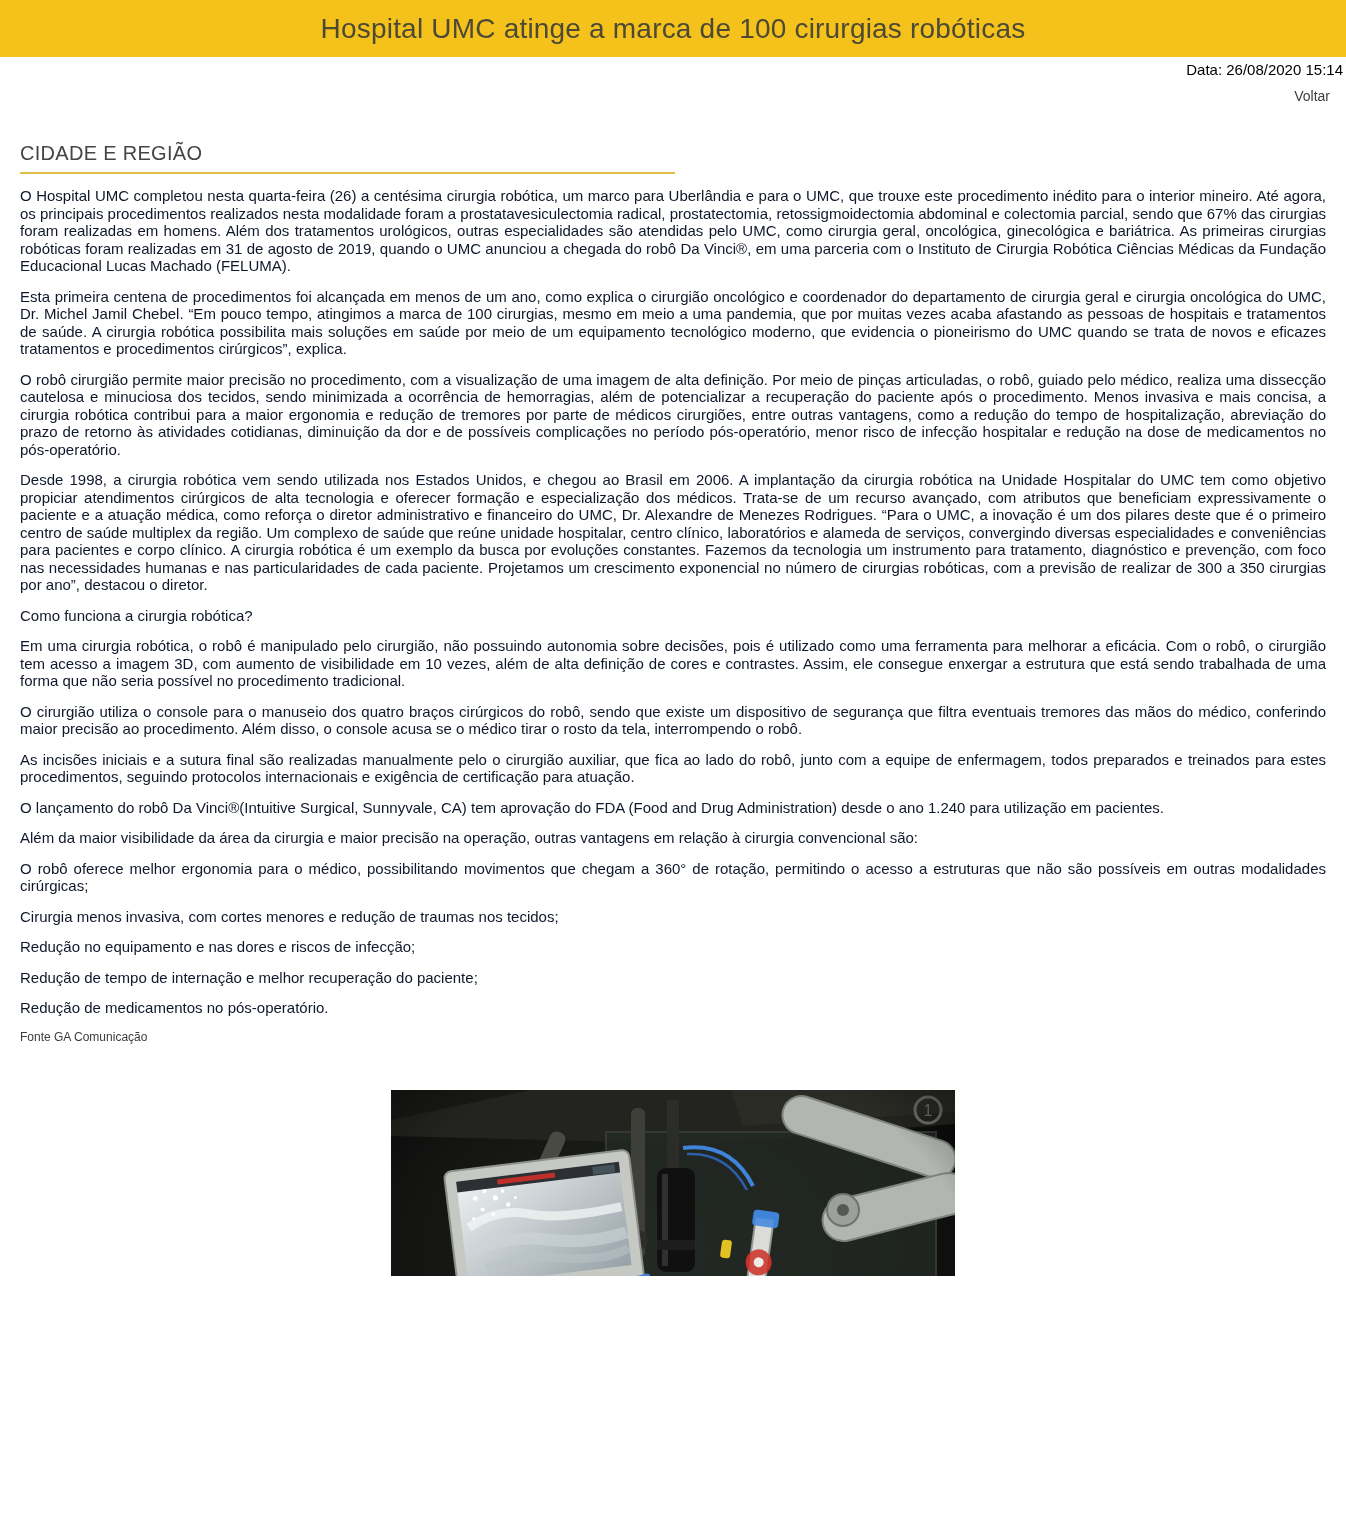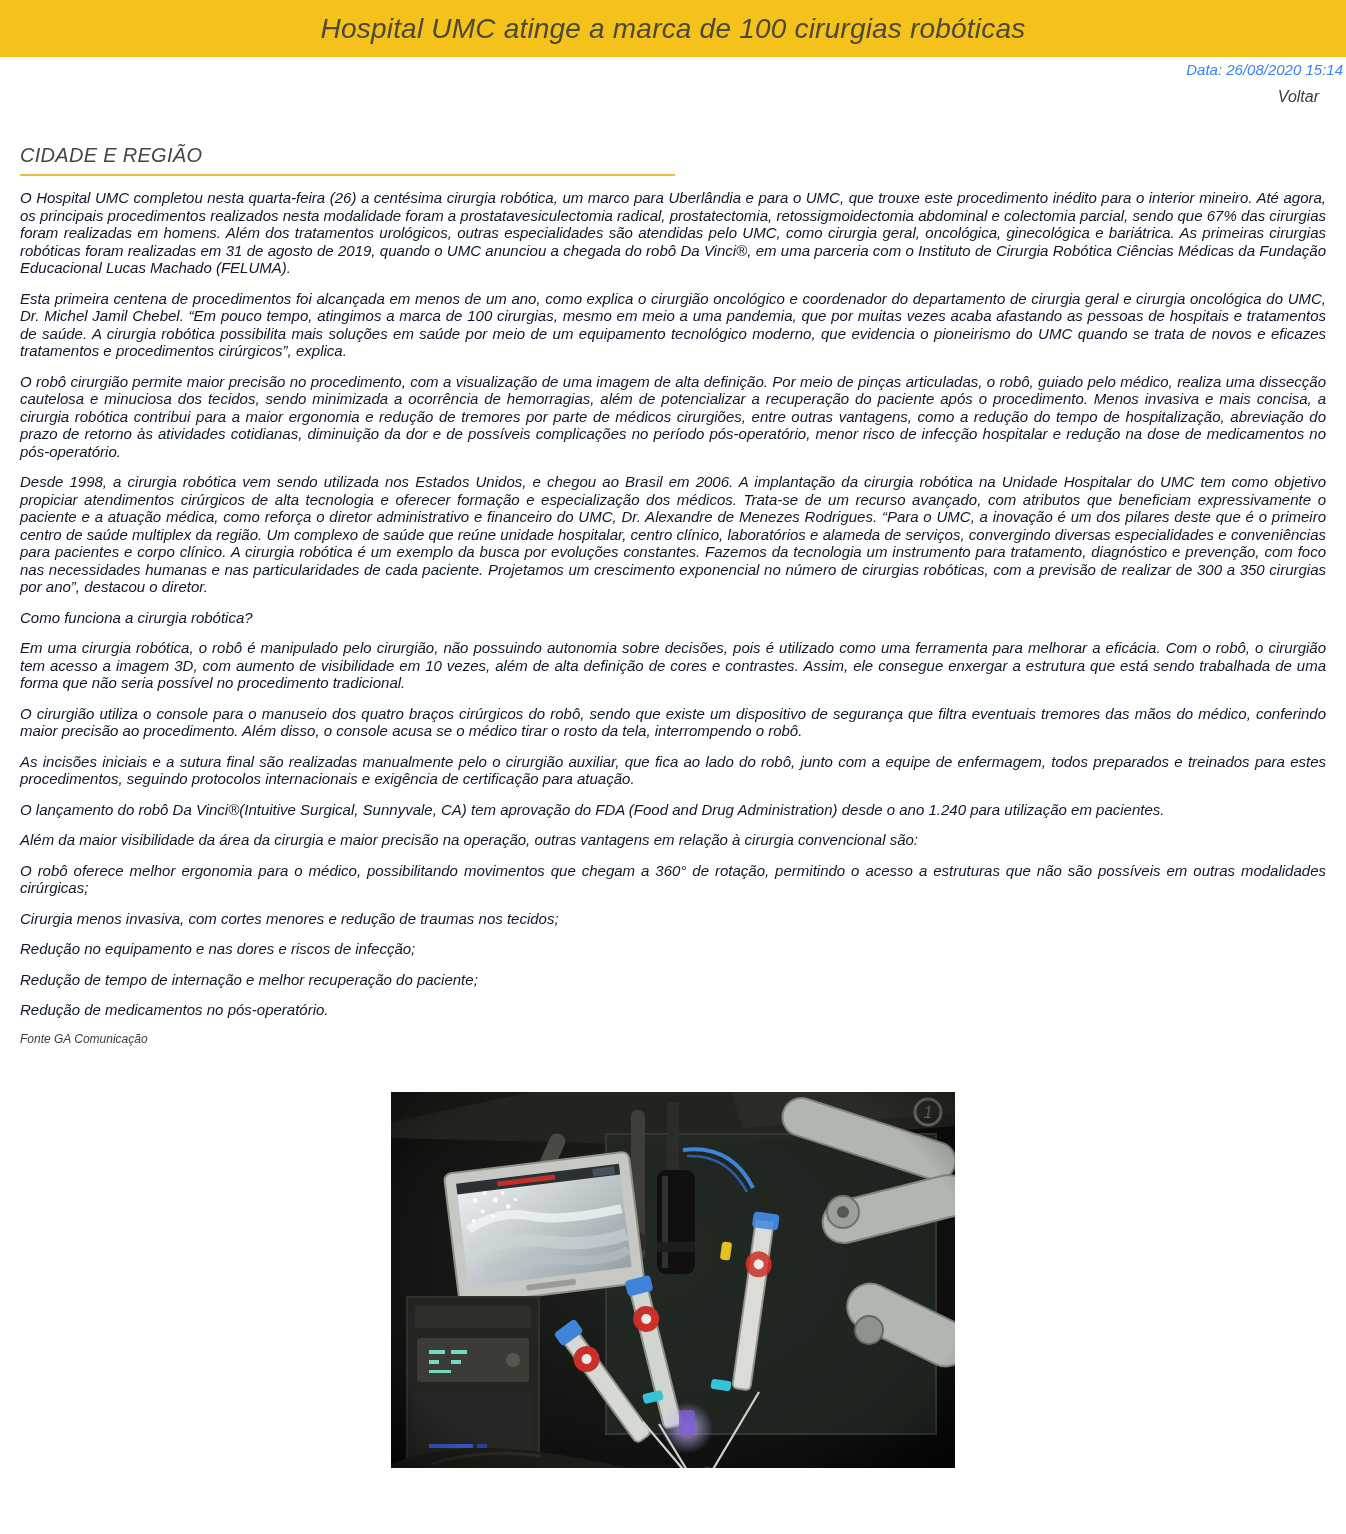--- a/index.html
+++ b/index.html
@@ -1,26 +1,26 @@
 <!DOCTYPE html>
 <html lang="pt"><head>
 <meta charset="utf-8">
 <title>Hospital UMC</title>
 <style>
   * { margin:0; padding:0; box-sizing:border-box; }
   html,body { background:#ffffff; }
   body { font-family:"Liberation Sans", sans-serif; }
-  .page { width:1346px; height:1468px; overflow:hidden; background:#fff; margin:0 auto; position:relative;font-style:italic; }
+  .page { width:1346px; height:1276px; overflow:hidden; background:#fff; margin:0 auto; position:relative; }
 
   .banner { height:57px; background:#F5C21B; display:flex; align-items:center; justify-content:center; }
   .banner h1 { font-size:28px; font-weight:500; color:#4c4935; letter-spacing:0.2px; }
 
   .meta { padding-top:4px; }
-  .meta .date { text-align:right; padding-right:3px; font-size:15px; color:#3b82f6; }
-  .meta .voltar { display:block; text-align:right; padding:10px 27px 0 0; font-size:16px; color:#3c3c3c; text-decoration:none; cursor:pointer; }
+  .meta .date { text-align:right; padding-right:3px; font-size:15px; color:#000000; }
+  .meta .voltar { display:block; text-align:right; padding:10px 16px 0 0; font-size:14px; color:#3c3c3c; text-decoration:none; cursor:pointer; }
 
   .content { padding:0 20px; }
   .section-head { margin-top:38px; font-size:20px; font-weight:400; color:#454545; letter-spacing:0.3px; }
   .rule { width:655px; height:2px; background:#e3bd45; margin-top:7px; }
 
   .article { margin-top:13px; font-size:15px; line-height:17.5px; color:#0f172a; text-align:justify; }
   .article p { margin:0 0 13px 0; }
   .article p.q-head { margin-top:10px; }
 
   .source { margin-top:6px; font-size:12px; color:#3c3c3c; }

